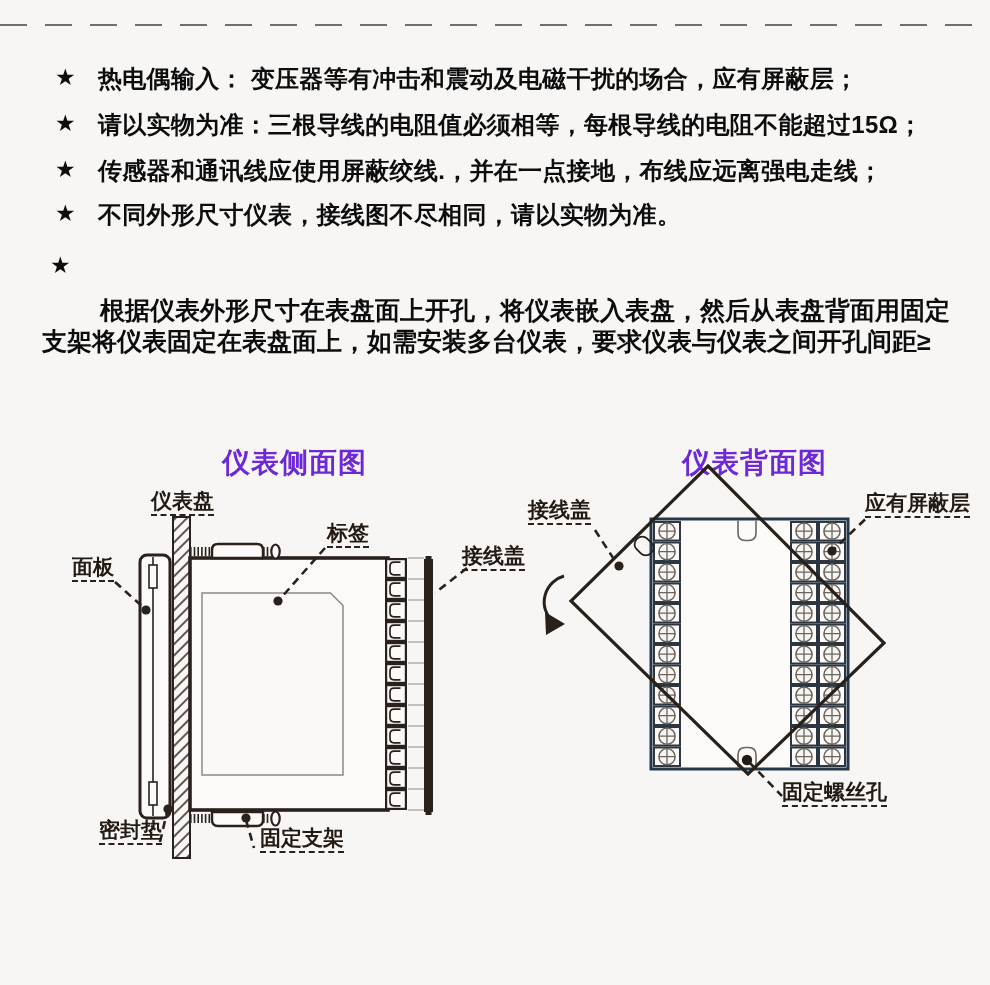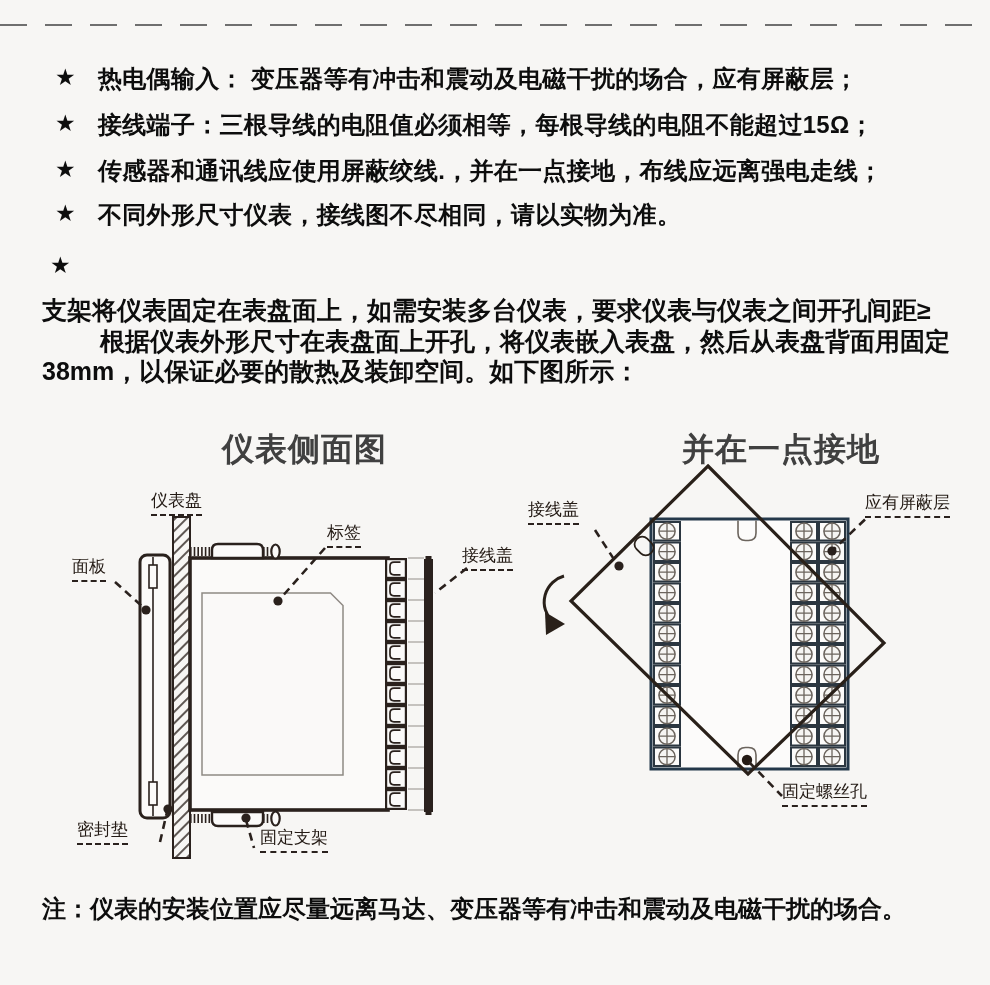--- a/index.html
+++ b/index.html
@@ -28,73 +28,72 @@
     font-size:25px;font-weight:700;white-space:nowrap;color:#0d0d0d;
   }
   .section-header .star{width:45px;font-size:23px;padding-top:1px;}
   .paragraph{
     position:absolute;left:42px;top:295px;width:930px;
     font-size:25px;font-weight:700;line-height:30.5px;color:#0d0d0d;
   }
   .paragraph .pline{white-space:nowrap;}
   .paragraph .indent{padding-left:58px;}
   .diagram-title{
-    position:absolute;top:428px;
+    position:absolute;top:444px;
     font-family:"Liberation Serif","DejaVu Serif",serif;
-    font-size:32px;font-weight:700;color:#404040;white-space:nowrap;letter-spacing:1px;
+    font-size:28px;font-weight:700;color:#6d28d9;white-space:nowrap;letter-spacing:1px;
   }
   .diagram{
     position:absolute;top:460px;width:490px;height:425px;
   }
   .diagram svg{position:absolute;left:0;top:0;}
   .dlabel{
     position:absolute;
-    font-size:17px;font-weight:400;color:#231a14;white-space:nowrap;
+    font-size:21px;font-weight:700;color:#231a14;white-space:nowrap;
     border-bottom:2.5px dashed #2a211d;padding-bottom:2px;line-height:23px;
   }
   .note{
     position:absolute;left:42px;top:893px;
     font-size:24px;font-weight:700;white-space:nowrap;color:#0d0d0d;
   }
 </style>
 </head>
 <body>
 
 <div class="page">
 
   <div class="dash-divider"></div>
 
   <div class="bullet-row" style="top:63px;">
     <span class="star">★</span>
     <span>热电偶输入： 变压器等有冲击和震动及电磁干扰的场合，应有屏蔽层；</span>
   </div>
   <div class="bullet-row" style="top:109px;">
     <span class="star">★</span>
-    <span>接线端子：三根导线的电阻值必须相等，每根导线的电阻不能超过15Ω；</span>
+    <span>请以实物为准：三根导线的电阻值必须相等，每根导线的电阻不能超过15Ω；</span>
   </div>
   <div class="bullet-row" style="top:155px;">
     <span class="star">★</span>
     <span>传感器和通讯线应使用屏蔽绞线.，并在一点接地，布线应远离强电走线；</span>
   </div>
   <div class="bullet-row" style="top:199px;">
     <span class="star">★</span>
     <span>不同外形尺寸仪表，接线图不尽相同，请以实物为准。</span>
   </div>
 
   <div class="section-header">
     <span class="star">★</span>
   </div>
   <div class="paragraph">
+    <div class="pline indent">根据仪表外形尺寸在表盘面上开孔，将仪表嵌入表盘，然后从表盘背面用固定</div>
     <div class="pline">支架将仪表固定在表盘面上，如需安装多台仪表，要求仪表与仪表之间开孔间距≥</div>
-    <div class="pline indent">根据仪表外形尺寸在表盘面上开孔，将仪表嵌入表盘，然后从表盘背面用固定</div>
-    <div class="pline">38mm，以保证必要的散热及装卸空间。如下图所示：</div>
   </div>
 
   <div class="diagram-title" style="left:222px;">仪表侧面图</div>
-  <div class="diagram-title" style="left:682px;">并在一点接地</div>
+  <div class="diagram-title" style="left:682px;">仪表背面图</div>
 
   <div class="diagram" style="left:40px;">
     <svg width="490" height="425" viewBox="0 0 490 425">
       <defs>
         <pattern id="hatch" width="8" height="8" patternUnits="userSpaceOnUse" patternTransform="rotate(45 0 0)">
           <line x1="1" y1="-1" x2="1" y2="9" stroke="#2a211d" stroke-width="1.5"></line>
         </pattern>
         <g id="cellL">
           <rect x="1.1" y="1.1" width="19.8" height="18.8" fill="#fbfaf9" stroke="#2a211d" stroke-width="2.2"></rect>
           <path d="M15.5,4.2 H9 Q5,4.2 5,8.2 V12.8 Q5,16.8 9,16.8 H15.5" fill="none" stroke="#2a211d" stroke-width="1.7"></path>
@@ -169,21 +168,21 @@
         <circle cx="106" cy="150" r="4.6"></circle>
         <circle cx="128" cy="349" r="4.6"></circle>
         <circle cx="206" cy="358" r="4.6"></circle>
       </g>
     </svg>
 
     <div class="dlabel" style="left:111px;top:29px;">仪表盘</div>
     <div class="dlabel" style="left:32px;top:95px;">面板</div>
     <div class="dlabel" style="left:287px;top:61px;text-align:center;">标签</div>
     <div class="dlabel" style="left:422px;top:84px;">接线盖</div>
-    <div class="dlabel" style="left:37px;top:358px;">密封垫</div>
+    <div class="dlabel" style="left:59px;top:358px;">密封垫</div>
     <div class="dlabel" style="left:220px;top:366px;">固定支架</div>
   </div>
 
   <div class="diagram" style="left:520px;width:470px;">
     <svg width="470" height="425" viewBox="0 0 470 425">
       <defs>
         <g id="cellR">
           <rect x="1" y="1" width="26" height="18.5" fill="#fcfbfa" stroke="#2b3640" stroke-width="2"></rect>
           <circle cx="14" cy="10.2" r="8.1" fill="#f6f5f3" stroke="#6b645d" stroke-width="1.5"></circle>
           <path d="M5.9,10.2 H22.1 M14,2.1 V18.3" stroke="#6b645d" stroke-width="1.3" fill="none"></path>
@@ -234,15 +233,14 @@
         <circle cx="99" cy="106" r="4.6"></circle>
         <circle cx="312" cy="91" r="4.6"></circle>
       </g>
     </svg>
 
     <div class="dlabel" style="left:8px;top:38px;">接线盖</div>
     <div class="dlabel" style="left:345px;top:31px;">应有屏蔽层</div>
     <div class="dlabel" style="left:262px;top:320px;">固定螺丝孔</div>
   </div>
 
-  <div class="note">注：仪表的安装位置应尽量远离马达、变压器等有冲击和震动及电磁干扰的场合。</div>
 
 </div>
 
 </body></html>

